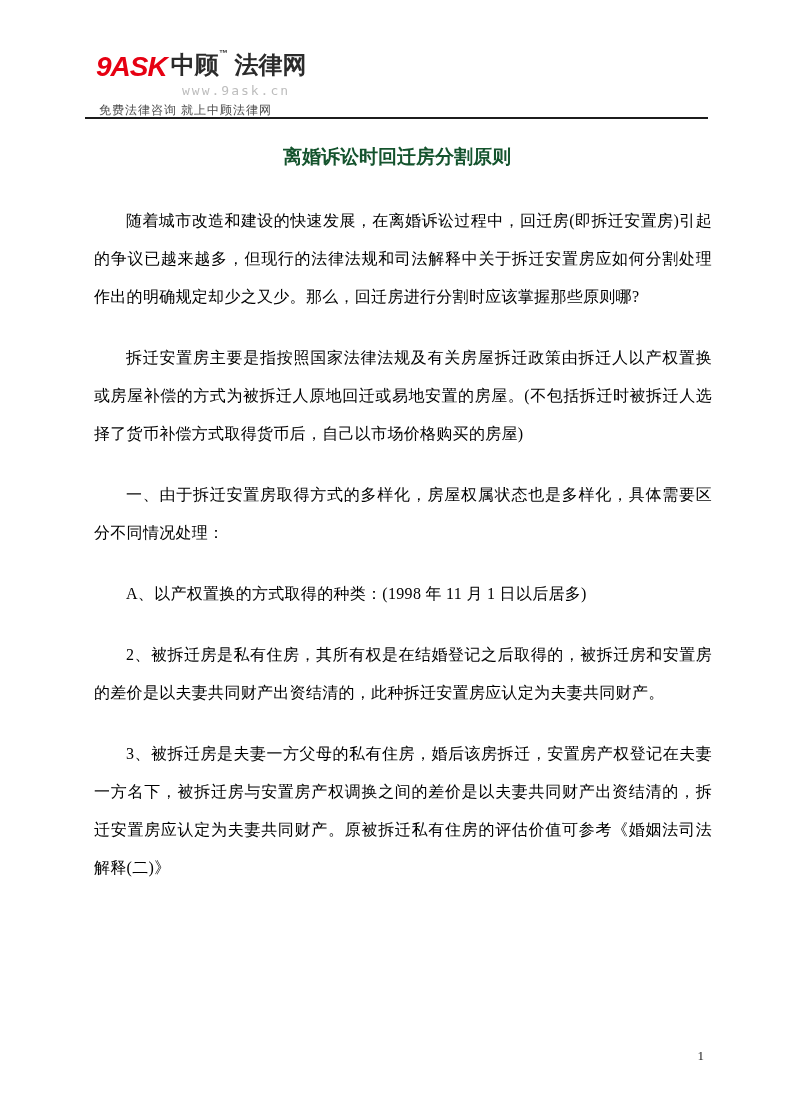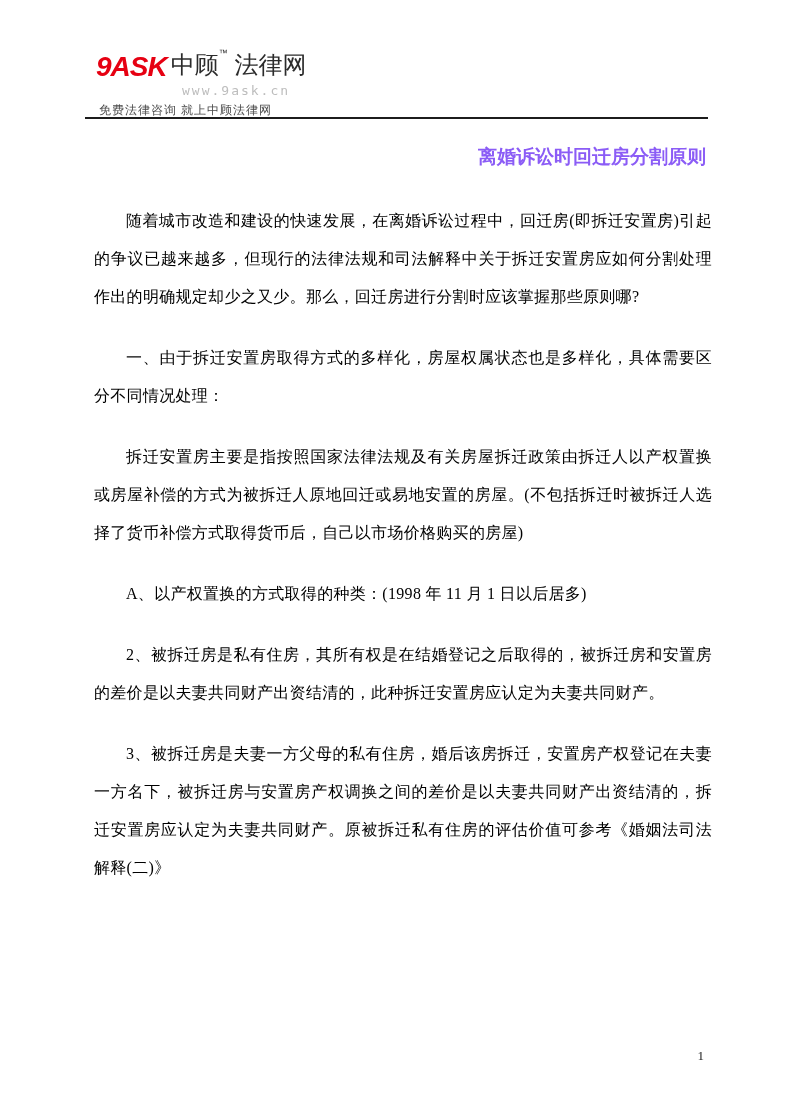--- a/index.html
+++ b/index.html
@@ -21,21 +21,21 @@
   .logo-9ask {
     font-family: "Liberation Sans", sans-serif;
     font-weight: bold;
     font-style: italic;
     font-size: 28px;
     letter-spacing: -1px;
     color: #e60012;
   }
   .logo-cn {
     font-family: "Liberation Sans", sans-serif;
-    font-weight: normal;
+    font-weight: bold;
     font-size: 24px;
     color: #2b2b2b;
     margin-left: 4px;
   }
   .logo-tm {
     font-family: "Liberation Sans", sans-serif;
     font-size: 9px;
     color: #2b2b2b;
     vertical-align: top;
     position: relative;
@@ -64,24 +64,24 @@
     width: 623px;
     border-top: 2px solid #1c1c1c;
   }
 
   
   .doc-title {
     position: absolute;
     top: 144px;
     left: 88px;
     width: 618px;
-    text-align: right;
+    text-align: center;
     font-size: 19px;
     font-weight: bold;
-    color: #8b5cf6;
+    color: #14532d;
   }
   .doc-body {
     position: absolute;
     top: 202px;
     left: 94px;
     width: 618px;
   }
   .doc-body p {
     font-size: 16px;
     line-height: 38px;
@@ -112,22 +112,22 @@
     <div class="logo-url">www.9ask.cn</div>
     <div class="tagline">免费法律咨询 就上中顾法律网</div>
   </div>
 
   <div class="divider"></div>
 
   <h1 class="doc-title">离婚诉讼时回迁房分割原则</h1>
 
   <div class="doc-body">
     <p>随着城市改造和建设的快速发展，在离婚诉讼过程中，回迁房(即拆迁安置房)引起的争议已越来越多，但现行的法律法规和司法解释中关于拆迁安置房应如何分割处理作出的明确规定却少之又少。那么，回迁房进行分割时应该掌握那些原则哪?</p>
+    <p>拆迁安置房主要是指按照国家法律法规及有关房屋拆迁政策由拆迁人以产权置换或房屋补偿的方式为被拆迁人原地回迁或易地安置的房屋。(不包括拆迁时被拆迁人选择了货币补偿方式取得货币后，自己以市场价格购买的房屋)</p>
     <p>一、由于拆迁安置房取得方式的多样化，房屋权属状态也是多样化，具体需要区分不同情况处理：</p>
-    <p>拆迁安置房主要是指按照国家法律法规及有关房屋拆迁政策由拆迁人以产权置换或房屋补偿的方式为被拆迁人原地回迁或易地安置的房屋。(不包括拆迁时被拆迁人选择了货币补偿方式取得货币后，自己以市场价格购买的房屋)</p>
     <p>A、以产权置换的方式取得的种类：(1998 年 11 月 1 日以后居多)</p>
     <p>2、被拆迁房是私有住房，其所有权是在结婚登记之后取得的，被拆迁房和安置房的差价是以夫妻共同财产出资结清的，此种拆迁安置房应认定为夫妻共同财产。</p>
     <p>3、被拆迁房是夫妻一方父母的私有住房，婚后该房拆迁，安置房产权登记在夫妻一方名下，被拆迁房与安置房产权调换之间的差价是以夫妻共同财产出资结清的，拆迁安置房应认定为夫妻共同财产。原被拆迁私有住房的评估价值可参考《婚姻法司法解释(二)》</p>
   </div>
 
   <div class="page-number">1</div>
 
 </div>
 
 </body></html>

